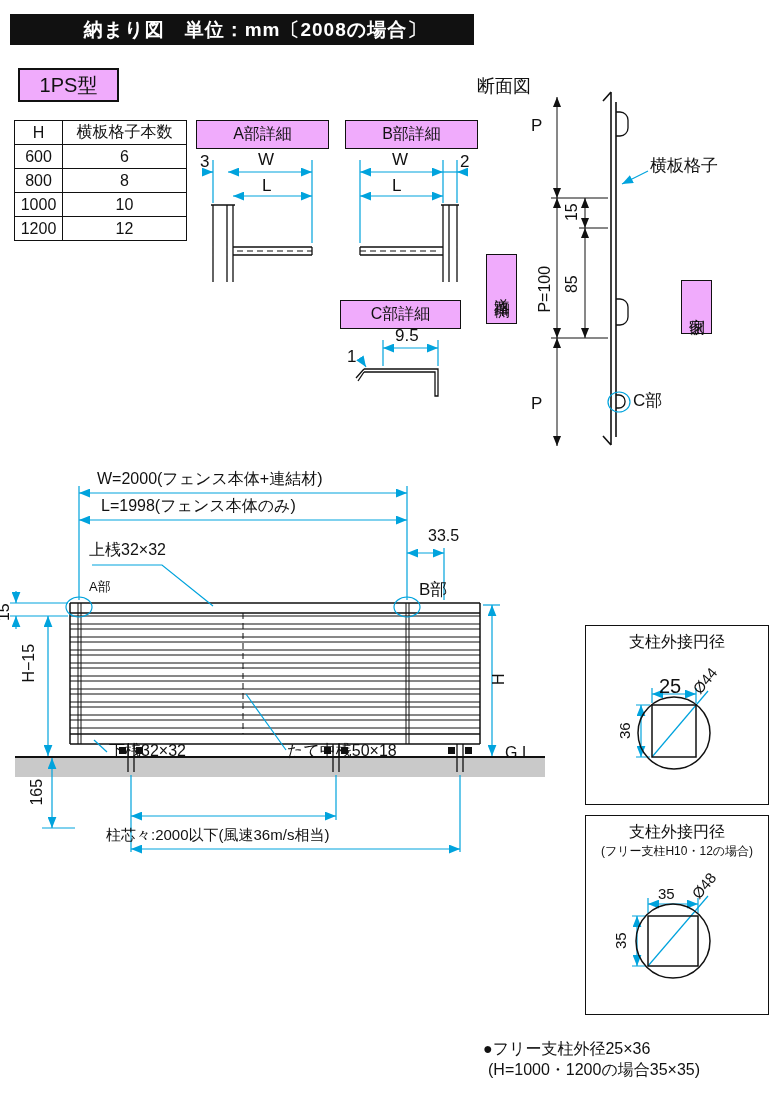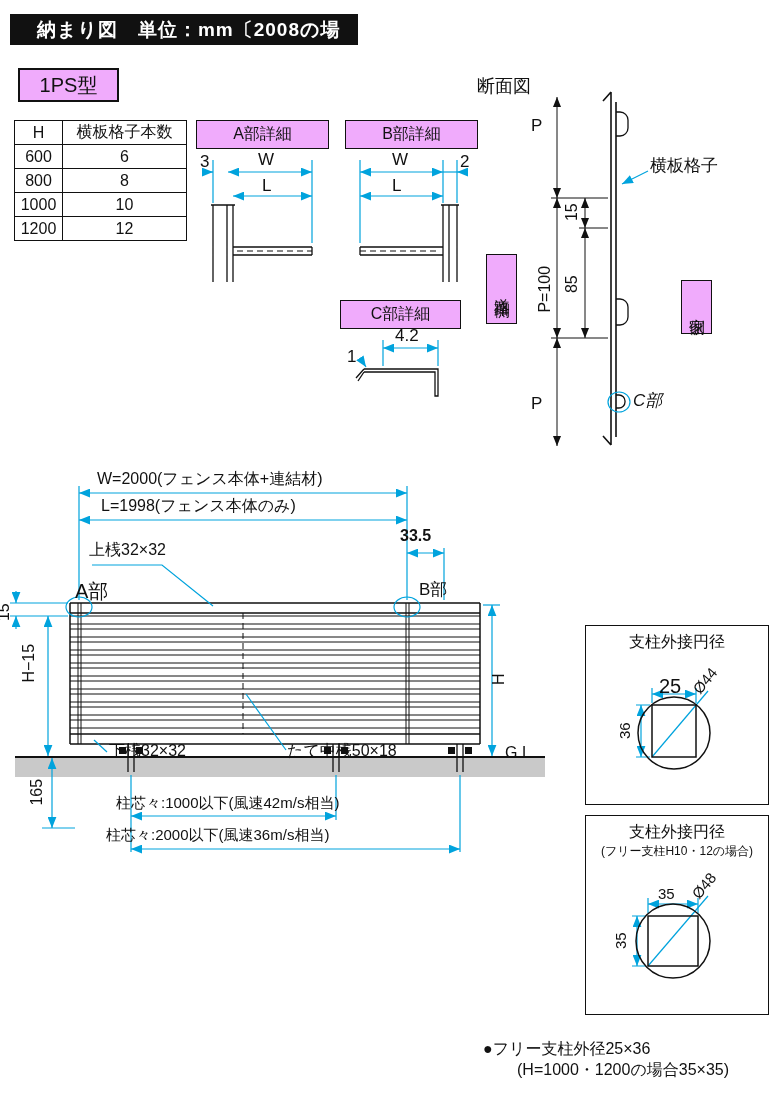--- a/index.html
+++ b/index.html
@@ -2,22 +2,22 @@
 <html><head>
 <meta charset="utf-8">
 <style>
   * { margin:0; padding:0; box-sizing:border-box; }
   html,body { background:#fff; }
   body { width:779px; height:1100px; font-family:"Liberation Sans","DejaVu Sans",sans-serif; color:#111; }
   .page { position:relative; width:779px; height:1100px; background:#fff; overflow:hidden; }
   .lw { position:absolute; left:0; top:0; }
   .lbl { position:absolute; white-space:nowrap; font-size:16px; line-height:1.15; color:#111; }
   .rot { transform:rotate(-90deg); text-align:center; }
-  .hdr { position:absolute; left:10px; top:14px; width:348px; height:31px; background:#111; color:#fff;
-         font-size:19px; font-weight:bold; line-height:31px; padding-left:27px; letter-spacing:1px; }
+  .hdr { position:absolute; left:10px; top:14px; width:464px; height:31px; background:#111; color:#fff;
+         font-size:19px; font-weight:bold; line-height:31px; padding-left:27px; letter-spacing:1px;text-align:center; }
   .box { position:absolute; border:1.6px solid #111; display:flex; align-items:center; justify-content:center;
          font-size:16px; background:#f0abfc; }
   .thick { border-width:2px; }
   .vtext { writing-mode:vertical-rl; text-orientation:upright; letter-spacing:2px; }
   table.spec { position:absolute; left:14px; top:120px; border-collapse:collapse; font-size:16px; background:#fff; }
   table.spec th, table.spec td { border:1.6px solid #111; text-align:center; font-weight:normal; height:24px; padding:0 4px; }
 </style>
 </head>
 <body>
 
@@ -198,63 +198,62 @@
   <div class="box" style="left:345px;top:120px;width:133px;height:29px;">B部詳細</div>
 
   <div class="lbl" style="left:200px;top:152px;font-size:17px;">3</div>
   <div class="lbl" style="left:258px;top:150px;font-size:17px;">W</div>
   <div class="lbl" style="left:262px;top:176px;font-size:17px;">L</div>
 
   <div class="lbl" style="left:392px;top:150px;font-size:17px;">W</div>
   <div class="lbl" style="left:460px;top:152px;font-size:17px;">2</div>
   <div class="lbl" style="left:392px;top:176px;font-size:17px;">L</div>
 
-  <div class="lbl" style="left:395px;top:326px;font-size:17px;">4.2</div>
+  <div class="lbl" style="left:395px;top:326px;font-size:17px;">9.5</div>
   <div class="lbl" style="left:347px;top:347px;font-size:17px;">1</div>
 
   <div class="lbl" style="left:477px;top:76px;font-size:18px;">断面図</div>
   <div class="lbl" style="left:531px;top:116px;font-size:17px;">P</div>
   <div class="lbl rot" style="left:513px;top:280px;width:64px;">P=100</div>
   <div class="lbl rot" style="left:557px;top:203px;width:30px;">15</div>
   <div class="lbl rot" style="left:557px;top:275px;width:30px;">85</div>
   <div class="lbl" style="left:531px;top:394px;font-size:17px;">P</div>
   <div class="lbl" style="left:650px;top:156px;font-size:17px;">横板格子</div>
   <div class="box vtext" style="left:486px;top:254px;width:31px;height:70px;">道路側</div>
   <div class="box vtext" style="left:681px;top:280px;width:31px;height:54px;">家側</div>
-  <div class="lbl" style="left:633px;top:391px;font-size:17px;font-style:italic;">C部</div>
+  <div class="lbl" style="left:633px;top:391px;font-size:17px;">C部</div>
 
   <div class="lbl" style="left:97px;top:470px;">W=2000(フェンス本体+連結材)</div>
   <div class="lbl" style="left:101px;top:497px;">L=1998(フェンス本体のみ)</div>
-  <div class="lbl" style="left:400px;top:527px;font-weight:bold;">33.5</div>
+  <div class="lbl" style="left:428px;top:527px;">33.5</div>
   <div class="lbl" style="left:89px;top:541px;text-align:right;">上桟32×32</div>
-  <div class="lbl" style="left:75px;top:580px;font-size:20px;">A部</div>
+  <div class="lbl" style="left:89px;top:580px;font-size:13px;">A部</div>
   <div class="lbl" style="left:419px;top:580px;font-size:17px;">B部</div>
   <div class="lbl rot" style="left:-11px;top:603px;width:30px;">15</div>
   <div class="lbl rot" style="left:-1px;top:654px;width:60px;">H−15</div>
   <div class="lbl rot" style="left:487px;top:670px;width:24px;">H</div>
   <div class="lbl" style="left:505px;top:744px;">G.L</div>
   <div class="lbl rot" style="left:17px;top:783px;width:40px;">165</div>
   <div class="lbl" style="left:109px;top:742px;">下桟32×32</div>
   <div class="lbl" style="left:287px;top:742px;">たて中桟50×18</div>
-  <div class="lbl" style="left:116px;top:794px;font-size:15px;">柱芯々:1000以下(風速42m/s相当)</div>
   <div class="lbl" style="left:106px;top:826px;font-size:15px;">柱芯々:2000以下(風速36m/s相当)</div>
 
   <div class="box" style="left:585px;top:625px;width:184px;height:180px;align-items:flex-start;justify-content:center;padding-top:6px;background:transparent;">
       <span>支柱外接円径</span>
     </div>
   <div class="lbl" style="left:659px;top:675px;width:26px;font-size:20px;" class2="ctr">25</div>
   <div class="lbl rot" style="left:610px;top:722px;width:30px;font-size:15px;">36</div>
   <div class="lbl" style="left:682px;top:672px;width:46px;font-size:15px;transform:rotate(-50deg);text-align:center;">Ø44</div>
 
   <div class="box" style="left:585px;top:815px;width:184px;height:200px;background:transparent;align-items:flex-start;justify-content:center;padding-top:6px;">
     <span style="display:block;text-align:center;">
       <span style="display:block;">支柱外接円径</span>
       <span style="display:block;font-size:12px;">(フリー支柱H10・12の場合)</span>
     </span>
   </div>
   <div class="lbl" style="left:658px;top:885px;width:26px;font-size:15px;">35</div>
   <div class="lbl rot" style="left:606px;top:932px;width:30px;font-size:15px;">35</div>
   <div class="lbl" style="left:681px;top:877px;width:46px;font-size:15px;transform:rotate(-50deg);text-align:center;">Ø48</div>
 
   <div class="lbl" style="left:483px;top:1040px;">●フリー支柱外径25×36</div>
-  <div class="lbl" style="left:517px;top:1061px;">(H=1000・1200の場合35×35)</div>
+  <div class="lbl" style="left:488px;top:1061px;">(H=1000・1200の場合35×35)</div>
 
 </div>
 
 </body></html>

